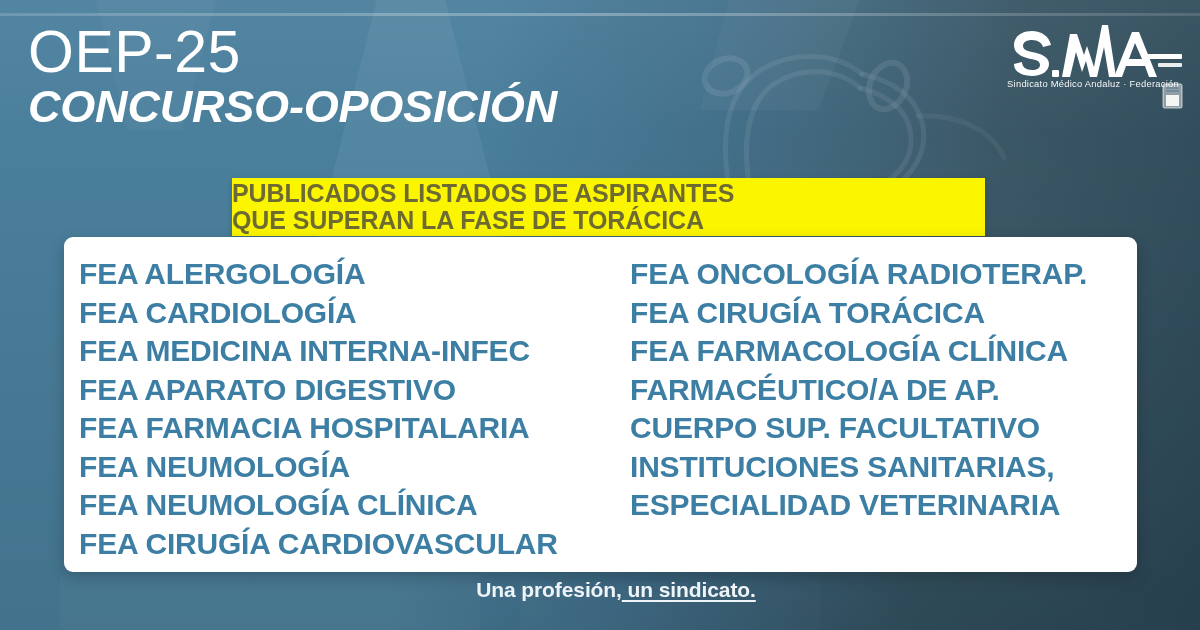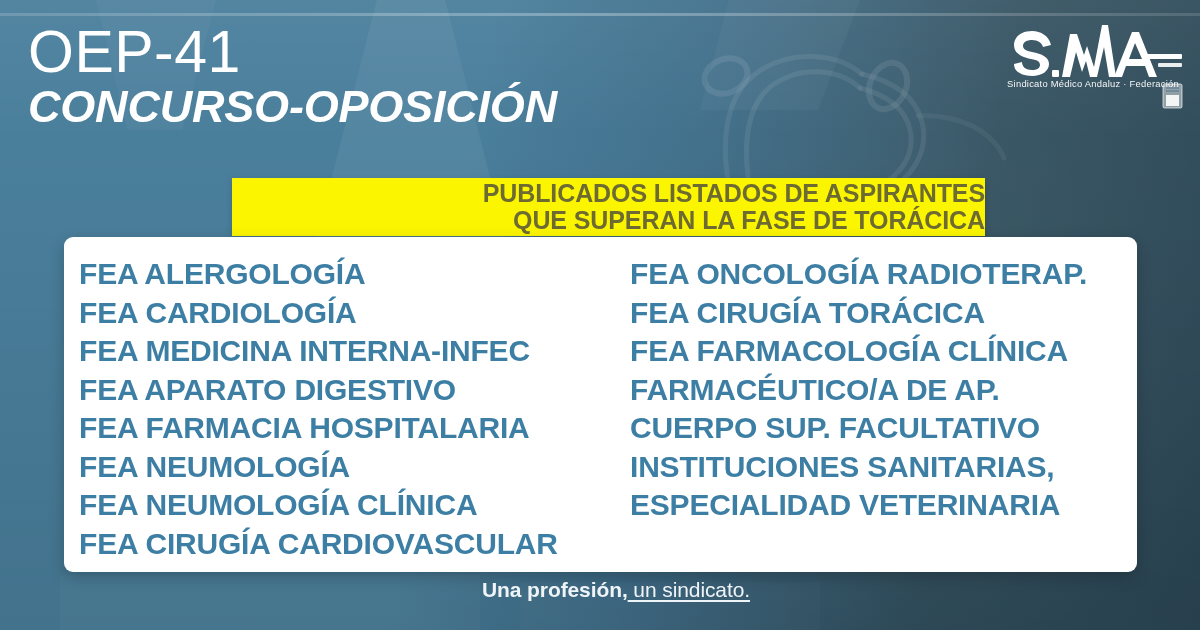--- a/index.html
+++ b/index.html
@@ -75,21 +75,21 @@
   .logo-doc {
     position:absolute; right:3px; bottom:4px; width:24px; height:28px;
   }
   .logo-doc svg { width:100%; height:100%; display:block; }
 
   
   .banner {
     position:absolute; left:232px; top:178px; width:753px; height:58px;
     background:#fbf500;
     display:flex; flex-direction:column;
-    align-items:flex-end; justify-content:center;
+    align-items:flex-start; justify-content:center;
     box-shadow:0 2px 6px rgba(0,0,0,.18);
   }
   .banner div {
     color:#6d6b32; font-weight:700; font-size:25px;
     line-height:1.08; letter-spacing:-.1px; white-space:nowrap;
     text-align:center;
   }
 
   
   .card {
@@ -107,21 +107,21 @@
     line-height:38.5px; letter-spacing:-.2px; white-space:nowrap;
   }
 
   
   .footer {
     position:absolute; left:0; top:578px; width:1200px;
     text-align:center; color:#eef4f7;
     font-size:21px; letter-spacing:-.1px;
   }
   .footer .fnorm { font-weight:700;margin-left:32px; }
-  .footer .fbold { font-weight:400; text-decoration:underline; text-underline-offset:3px; }
+  .footer .fbold { font-weight:700; text-decoration:underline; text-underline-offset:3px; }
 </style>
 </head>
 <body>
 
 <div id="poster">
 
   <div class="bg-wash"></div>
   <div class="pane p1"></div>
   <div class="pane p2"></div>
   <div class="pane p3"></div>
@@ -135,21 +135,21 @@
       <path d="M112 212 C 100 152, 108 112, 134 94 C 160 76, 198 78, 220 98"></path>
       <ellipse cx="86" cy="86" rx="22" ry="17" transform="rotate(-22 86 86)" stroke="rgba(255,255,255,0.30)" stroke-width="6"></ellipse>
       <path d="M222 84 C 256 92, 276 108, 282 132 C 290 164, 268 196, 232 208"></path>
       <path d="M220 98 C 250 106, 266 120, 270 140 C 276 168, 256 192, 226 202"></path>
       <ellipse cx="248" cy="96" rx="18" ry="24" transform="rotate(24 248 96)" stroke="rgba(255,255,255,0.30)" stroke-width="6"></ellipse>
       <path d="M278 126 C 318 124, 352 140, 364 168" stroke="rgba(255,255,255,0.18)"></path>
     </svg>
   </div>
 
   <div class="title-block">
-    <div class="t-oep">OEP-41</div>
+    <div class="t-oep">OEP-25</div>
     <div class="t-sub">CONCURSO-OPOSICIÓN</div>
   </div>
 
   <div class="logo">
     <div class="logo-mark">
       <svg viewBox="0 0 178 58">
         <g fill="#ffffff">
           <path d="M8 40 C 8 48, 16 52, 26 52 C 36 52, 43 47, 43 40 C 43 33, 36 30, 26 28
                    C 20 27, 17 25, 17 22 C 17 18, 21 16, 26 16 C 32 16, 36 19, 37 23
                    L 45 21 C 43 12, 35 7, 26 7 C 15 7, 8 13, 8 21 C 8 29, 15 33, 25 35

